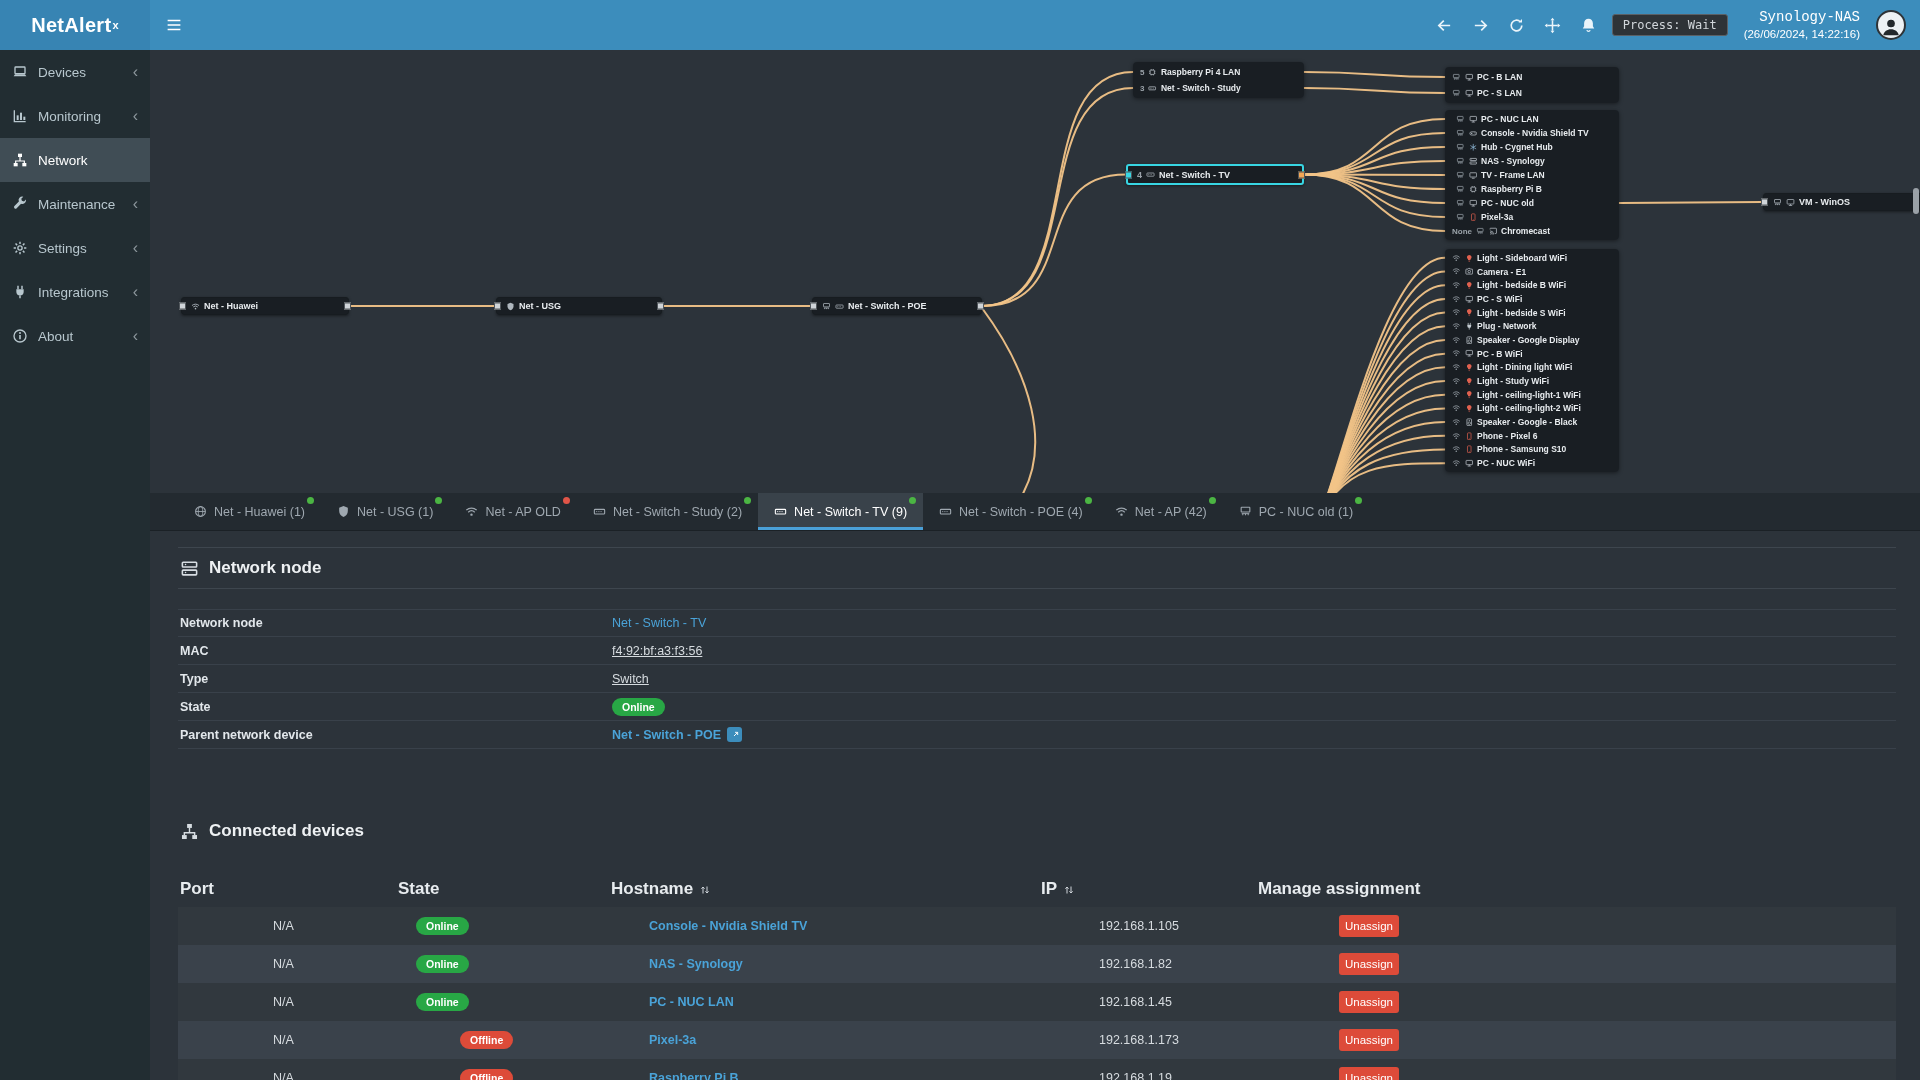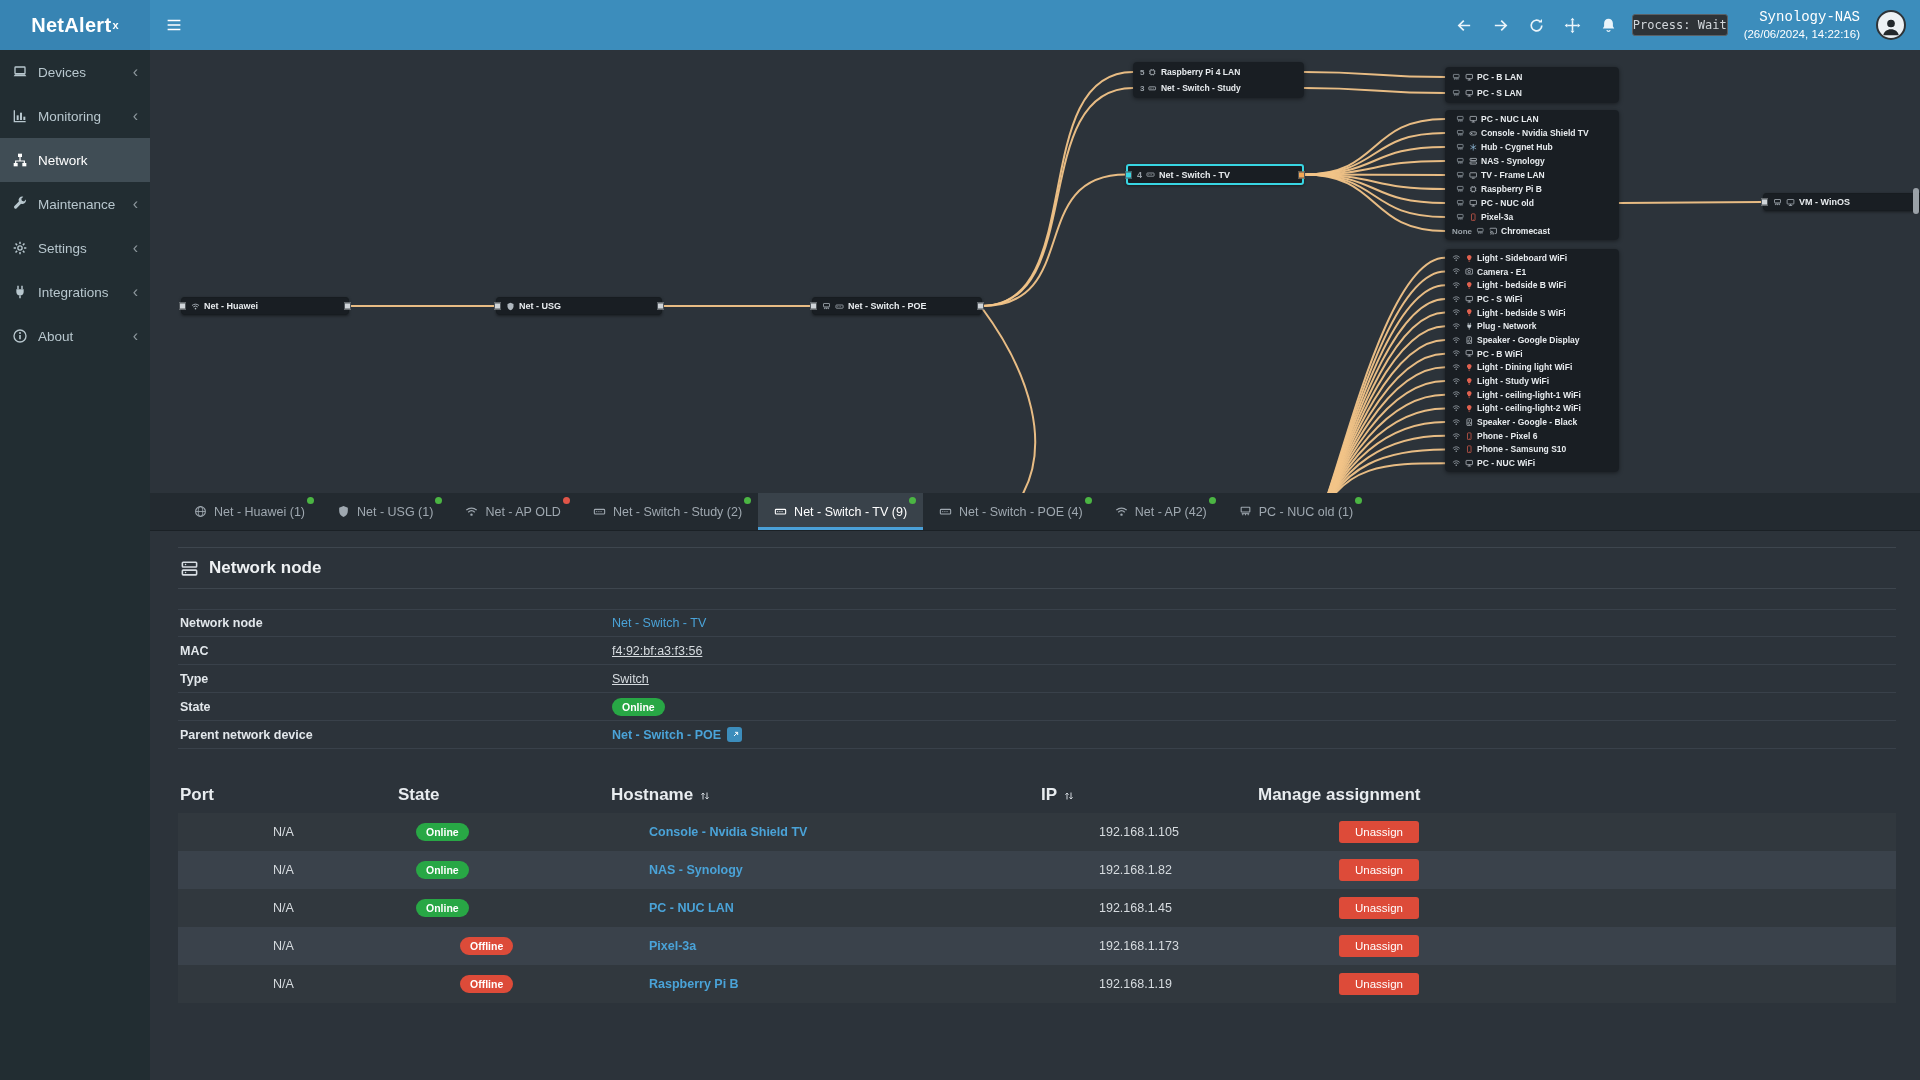--- a/index.html
+++ b/index.html
@@ -15,21 +15,21 @@
   .topbar { flex:1; background:#3c8dbc; display:flex; align-items:center; }
   .burger { width:48px; height:50px; background:none; border:none; color:#fff; display:flex;
             align-items:center; justify-content:center; cursor:pointer; }
   .burger svg { width:18px; height:18px; }
   .top-right { margin-left:auto; display:flex; align-items:center; gap:12px; padding-right:14px; }
   .nav-icons { display:flex; align-items:center; gap:14px; }
   .nav-ic { background:none; border:none; color:#eaf4fa; cursor:pointer; width:22px; height:50px;
             display:flex; align-items:center; justify-content:center; }
   .nav-ic svg { width:17px; height:17px; }
   .proc-badge { font-family:"DejaVu Sans Mono", monospace; font-size:12px; color:#d2d7db;
-                background:#2e3337; border:1px solid #5b6065; border-radius:3px; padding:3px 0; cursor:pointer; }
+                background:#2e3337; border:1px solid #5b6065; border-radius:3px; padding:3px 10px; cursor:pointer; }
   .server-info { text-align:right; color:#fff; line-height:1.3; margin:0 4px; }
   .server-name { font-size:14px;font-family:Liberation Mono, monospace; }
   .server-time { font-size:11.5px; }
   .avatar { width:30px; height:30px; border-radius:50%; background:#edf1f4; color:#23282c;
             display:flex; align-items:center; justify-content:center; overflow:hidden; cursor:pointer; border:2px solid #2e3337;}
   .avatar svg { width:22px; height:22px; margin-top:3px; }
 
   
   .sidebar { position:absolute; left:0; top:50px; bottom:0; width:150px; background:#222d32; z-index:30; }
   .side-item { height:44px; display:flex; align-items:center; padding:18px 12px; color:#b8c7ce;
@@ -106,21 +106,21 @@
   .dtable .drow { display:grid; grid-template-columns:218px 213px 430px 217px 1fr; align-items:center;
           height:38px; font-size:12.5px; color:#d6dbdf;gap:20px; }
   .dtable .drow:nth-child(even) { background:#3a424b; }
   .dtable .drow:nth-child(odd)  { background:#31383e; }
   .drow .port { padding-left:95px; }
   .host { color:#4aa3d8; font-weight:bold; text-decoration:none; }
   .badge { display:inline-block; padding:3px 10px; border-radius:10px; font-size:10.5px; font-weight:bold; color:#fff; }
   .badge.st-online { background:#28a745; }
   .badge.st-offline { background:#dd4b39;margin-left:44px; }
   .unassign { background:#dd4b39; color:#fff; border:none; border-radius:3px; font-size:11.5px;
-              padding:5px 16px; margin-left:3px; cursor:pointer; font-family:inherit; }
+              padding:5px 6px; margin-left:3px; cursor:pointer; font-family:inherit; }
 
   .scroll-thumb { position:absolute; right:1px; top:188px; width:6px; height:26px; background:#9aa1a7;
                   border-radius:3px; z-index:60; }
 </style>
 </head>
 <body>
 <div class="screen">
 
 <svg width="0" height="0" style="position:absolute" aria-hidden="true">
 <defs>
@@ -894,20 +894,26 @@
                 <span class="ext-btn">
                   <svg>
                     <use href="#i-ext"></use>
                   </svg>
                 </span>
               </span>
           </div>
         </div>
       </div>
 
+    <div class="sec-head plain">
+      <svg>
+            <use href="#i-sitemap"></use>
+          </svg>
+      <h2>Connected devices</h2>
+    </div>
 
     <div class="thead">
       <div class="hc">Port</div>
       <div class="hc">State</div>
       <div class="hc"><span>Hostname</span><svg class="sort">
               <use href="#i-sort"></use>
             </svg></div>
       <div class="hc"><span>IP</span><svg class="sort">
               <use href="#i-sort"></use>
             </svg></div>

